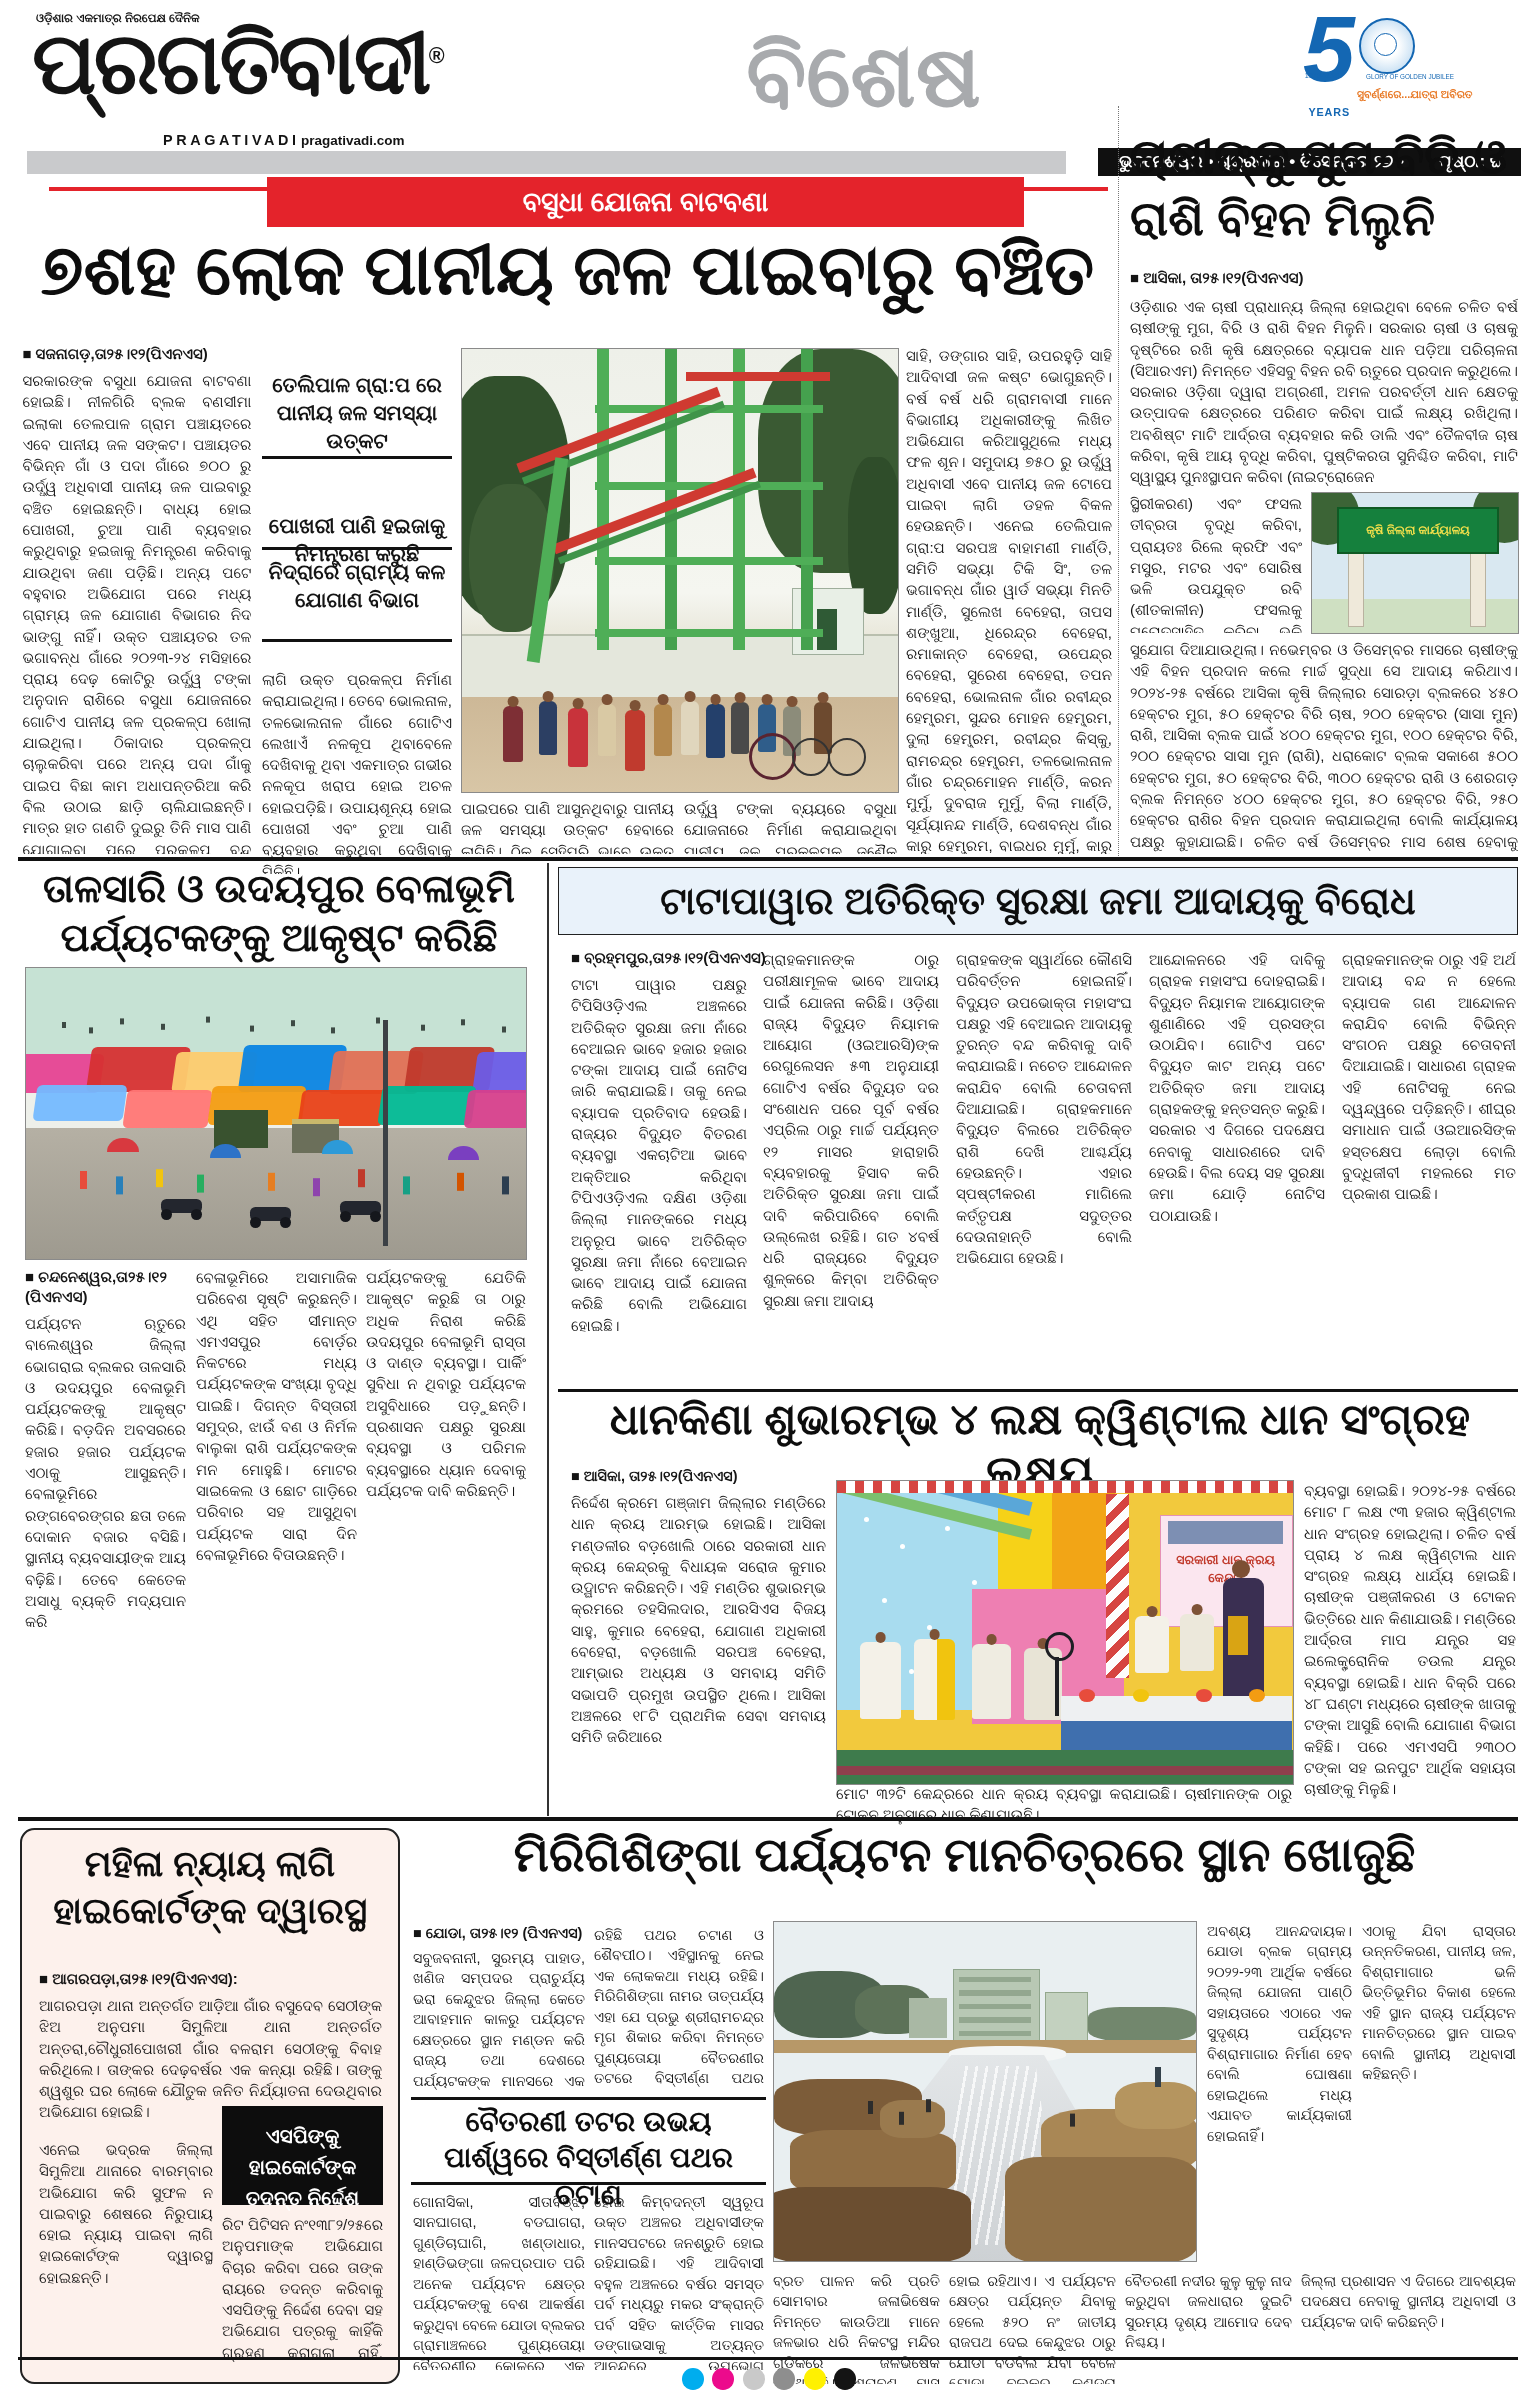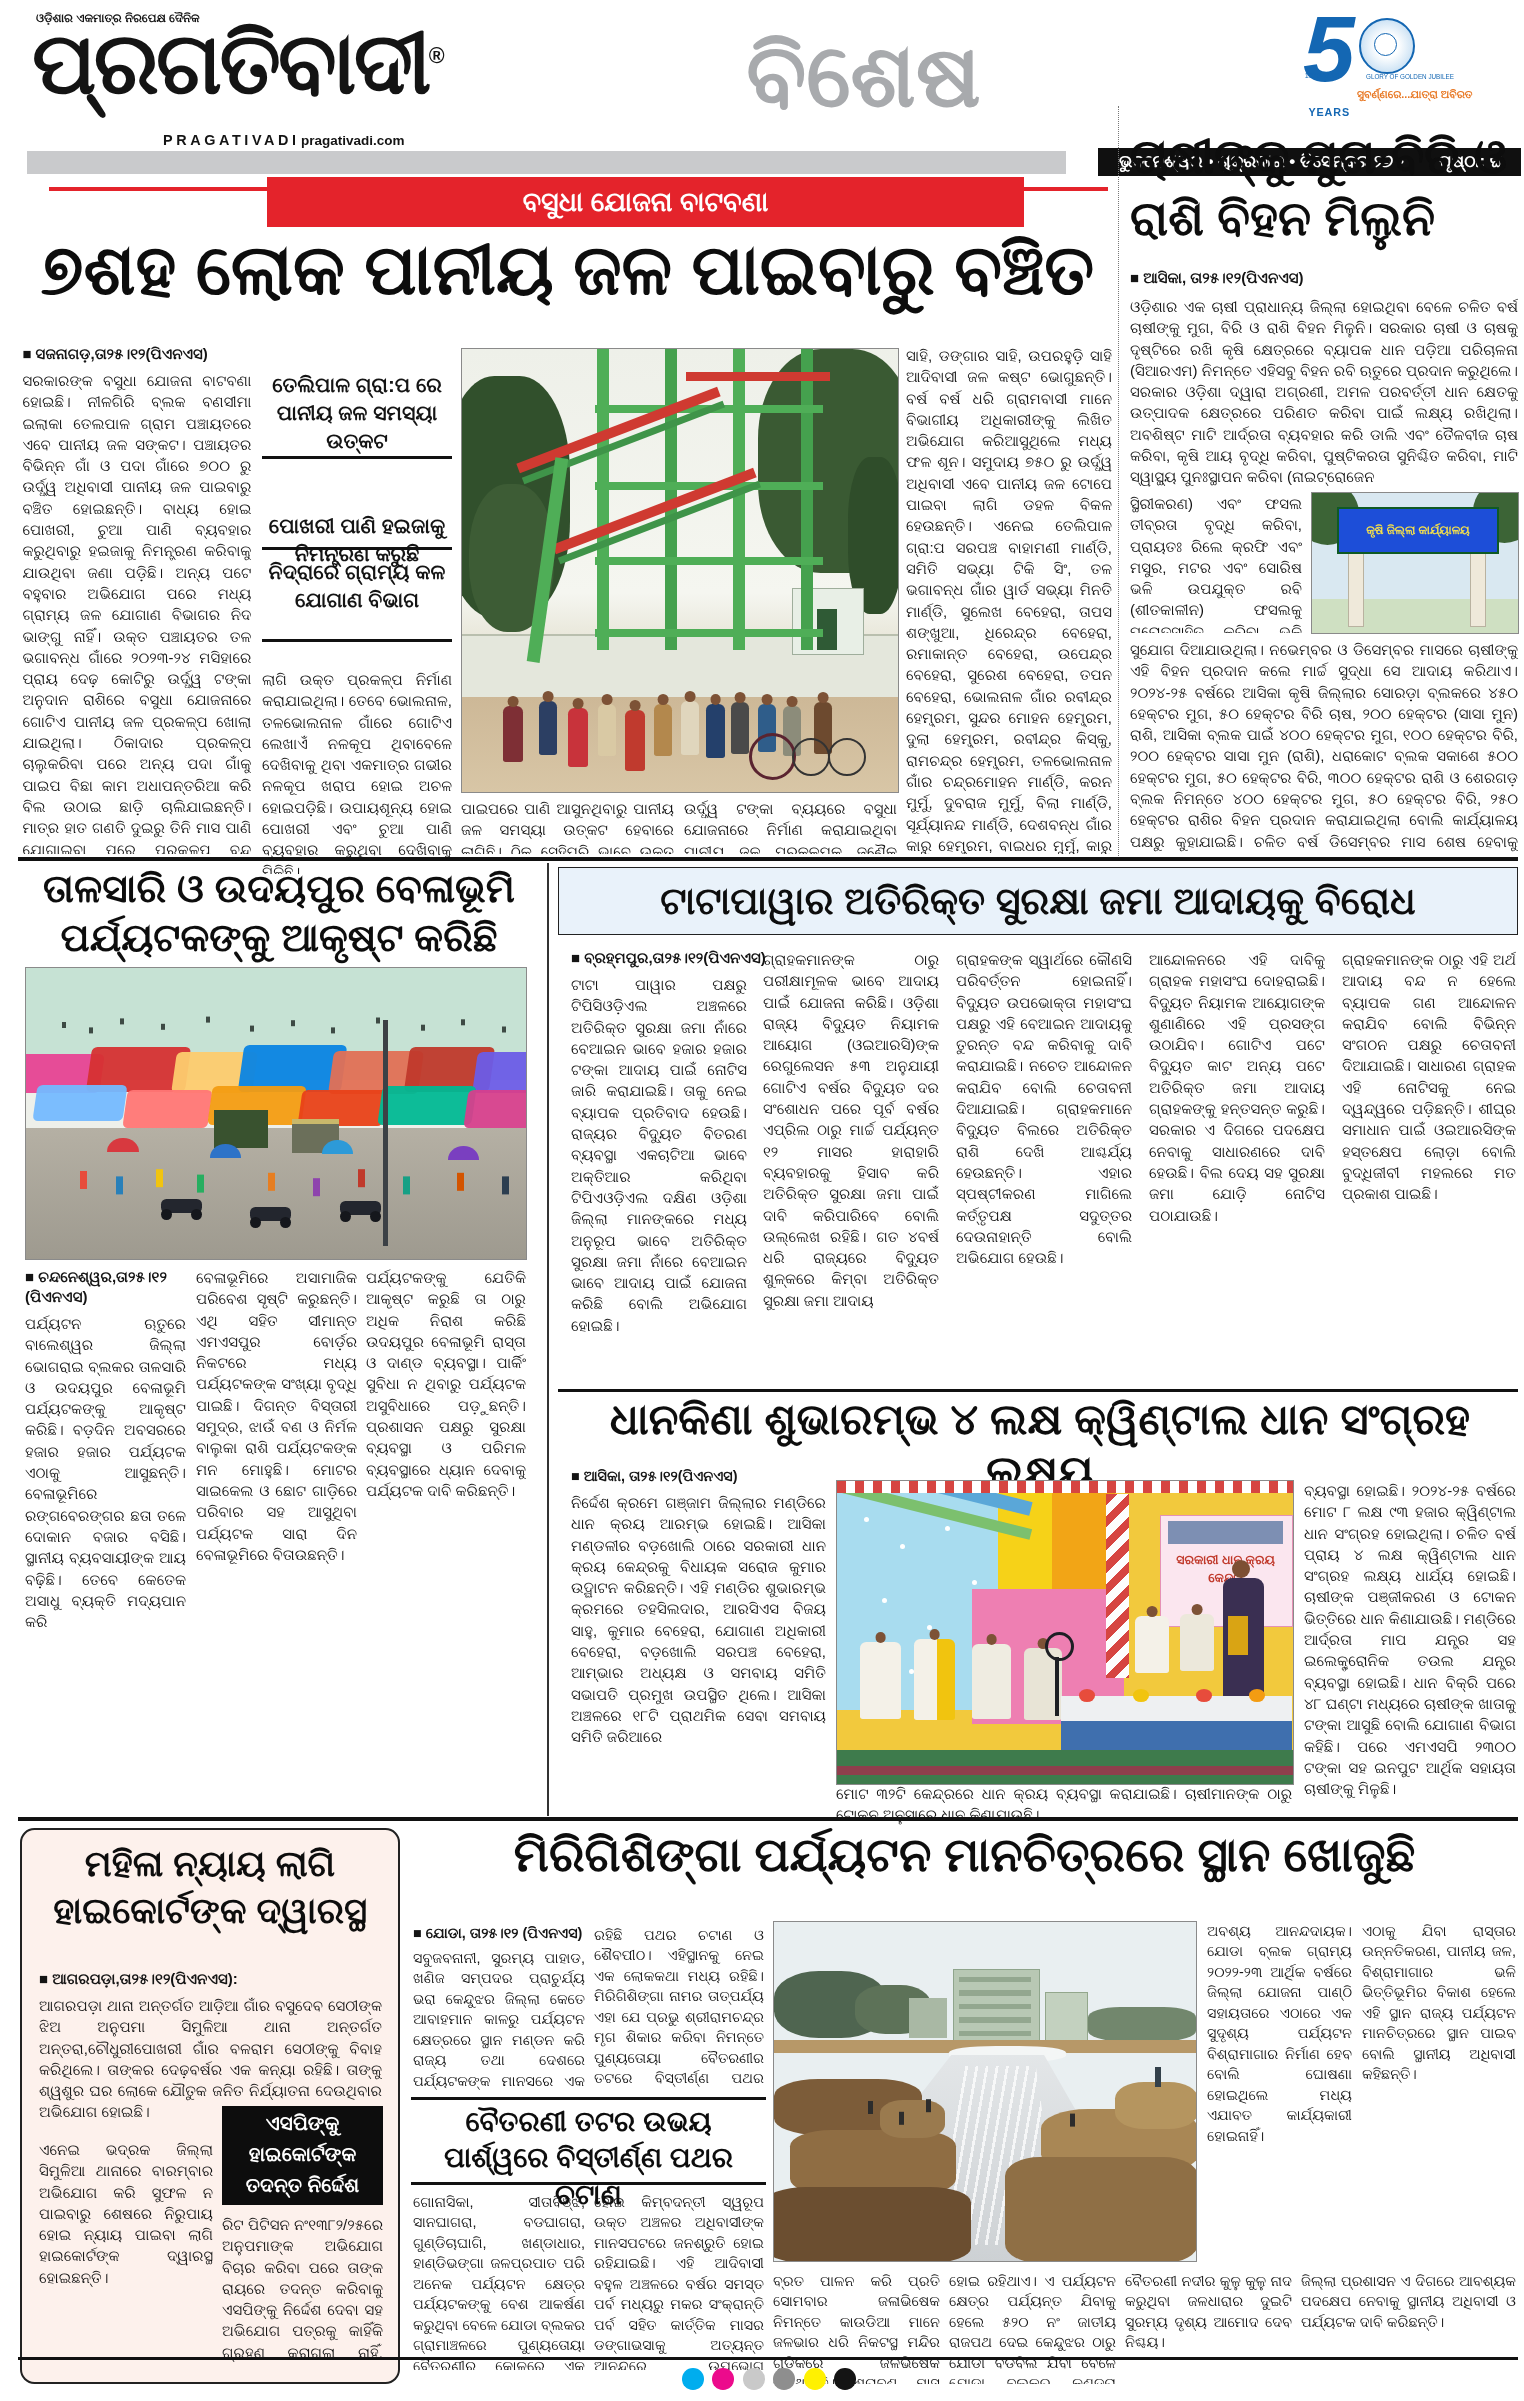--- a/index.html
+++ b/index.html
@@ -117,21 +117,21 @@
   <div class="abs byl" style="left:1130px;top:269px;width:388px;">■ ଆସିକା, ତା୨୫।୧୨(ପିଏନଏସ)</div>
   <div class="abs bt" style="left:1130px;top:296px;width:388px;height:194px;">ଓଡ଼ିଶାର ଏକ ଚାଷୀ ପ୍ରାଧାନ୍ୟ ଜିଲ୍ଲା ହୋଇଥିବା ବେଳେ ଚଳିତ ବର୍ଷ ଚାଷୀଙ୍କୁ ମୁଗ, ବିରି ଓ ରାଶି ବିହନ ମିଳୁନି। ସରକାର ଚାଷୀ ଓ ଚାଷକୁ ଦୃଷ୍ଟିରେ ରଖି କୃଷି କ୍ଷେତ୍ରରେ ବ୍ୟାପକ ଧାନ ପଡ଼ିଆ ପରିଚାଳନା (ସିଆରଏମ) ନିମନ୍ତେ ଏହିସବୁ ବିହନ ରବି ଋତୁରେ ପ୍ରଦାନ କରୁଥିଲେ। ସରକାର ଓଡ଼ିଶା ଦ୍ୱାରା ଅଗ୍ରଣୀ, ଅମଳ ପରବର୍ତ୍ତୀ ଧାନ କ୍ଷେତକୁ ଉତ୍ପାଦକ କ୍ଷେତ୍ରରେ ପରିଣତ କରିବା ପାଇଁ ଲକ୍ଷ୍ୟ ରଖିଥିଲା। ଅବଶିଷ୍ଟ ମାଟି ଆର୍ଦ୍ରତା ବ୍ୟବହାର କରି ଡାଲି ଏବଂ ତୈଳବୀଜ ଚାଷ କରିବା, କୃଷି ଆୟ ବୃଦ୍ଧି କରିବା, ପୁଷ୍ଟିକରତା ସୁନିଶ୍ଚିତ କରିବା, ମାଟି ସ୍ୱାସ୍ଥ୍ୟ ପୁନଃସ୍ଥାପନ କରିବା (ନାଇଟ୍ରୋଜେନ</div>
   <div class="abs bt" style="left:1130px;top:493px;width:172px;height:140px;">ସ୍ଥିରୀକରଣ) ଏବଂ ଫସଲ ତୀବ୍ରତା ବୃଦ୍ଧି କରିବା, ପ୍ରାୟତଃ ରିଲେ କ୍ରଫି ଏବଂ ମସୁର, ମଟର ଏବଂ ସୋରିଷ ଭଳି ଉପଯୁକ୍ତ ରବି (ଶୀତକାଳୀନ) ଫସଲକୁ ପ୍ରୋତ୍ସାହିତ କରିବା ଭଳି କୌଶଳ ମାଧ୍ୟମରେ ଚାଷୀଙ୍କୁ ସବୁ</div>
 
   <div class="abs pphoto" style="left:1311px;top:492px;width:206px;height:140px;background:#d9e8f1;">
     <div class="pb" style="left:-16px;top:-10.8px;width:63px;height:63px;background:#3c6436;border-radius:50%;"></div>
     <div class="pb" style="left:161px;top:-12.6px;width:63px;height:63px;background:#3c6436;border-radius:50%;"></div>
     <div class="pb" style="left:0px;top:106px;width:206px;height:34px;background:#cfe0c2;"></div>
     <div class="pb" style="left:36px;top:57px;width:14.4px;height:75px;background:#efe9da;border:0.9px solid #b9b2a0;"></div>
     <div class="pb" style="left:158px;top:57px;width:14.4px;height:75px;background:#efe9da;border:0.9px solid #b9b2a0;"></div>
-    <div class="pb ctr" style="left:25px;top:14.4px;width:158px;height:43px;background:#1d4ed8;border:2.7px solid #0f5a24;color:#f5e04b;font-size:11.7px;font-weight:bold;line-height:41px;overflow:hidden;">କୃଷି ଜିଲ୍ଲା କାର୍ଯ୍ୟାଳୟ</div>
+    <div class="pb ctr" style="left:25px;top:14.4px;width:158px;height:43px;background:#15803d;border:2.7px solid #0f5a24;color:#f5e04b;font-size:11.7px;font-weight:bold;line-height:41px;overflow:hidden;">କୃଷି ଜିଲ୍ଲା କାର୍ଯ୍ୟାଳୟ</div>
   </div>
 
   <div class="abs bt" style="left:1130px;top:639px;width:388px;height:215px;">ସୁଯୋଗ ଦିଆଯାଉଥିଲା। ନଭେମ୍ବର ଓ ଡିସେମ୍ବର ମାସରେ ଚାଷୀଙ୍କୁ ଏହି ବିହନ ପ୍ରଦାନ କଲେ ମାର୍ଚ୍ଚ ସୁଦ୍ଧା ସେ ଆଦାୟ କରିଥାଏ। ୨୦୨୪-୨୫ ବର୍ଷରେ ଆସିକା କୃଷି ଜିଲ୍ଲାର ସୋରଡ଼ା ବ୍ଲକରେ ୪୫୦ ହେକ୍ଟର ମୁଗ, ୫୦ ହେକ୍ଟର ବିରି ଚାଷ, ୨୦୦ ହେକ୍ଟର (ସାସା ମୁନ) ରାଶି, ଆସିକା ବ୍ଲକ ପାଇଁ ୪୦୦ ହେକ୍ଟର ମୁଗ, ୧୦୦ ହେକ୍ଟର ବିରି, ୨୦୦ ହେକ୍ଟର ସାସା ମୁନ (ରାଶି), ଧରାକୋଟ ବ୍ଲକ ସକାଶେ ୫୦୦ ହେକ୍ଟର ମୁଗ, ୫୦ ହେକ୍ଟର ବିରି, ୩୦୦ ହେକ୍ଟର ରାଶି ଓ ଶେରଗଡ଼ ବ୍ଲକ ନିମନ୍ତେ ୪୦୦ ହେକ୍ଟର ମୁଗ, ୫୦ ହେକ୍ଟର ବିରି, ୨୫୦ ହେକ୍ଟର ରାଶିର ବିହନ ପ୍ରଦାନ କରାଯାଇଥିଲା ବୋଲି କାର୍ଯ୍ୟାଳୟ ପକ୍ଷରୁ କୁହାଯାଇଛି। ଚଳିତ ବର୍ଷ ଡିସେମ୍ବର ମାସ ଶେଷ ହେବାକୁ ଆସିଥିଲା ବେଳେ ଚାଷୀ ପାଇଁ ସୂର୍ଯ୍ୟମୁଖୀ ଚାଷ ଲାଗି ବିହନ ଆସିଥିବା ଶୁଣିବାକୁ ମିଳୁଛି। ରାଜ୍ୟ ସରକାର ଶୀଘ୍ର ରବିଋତୁ ନିମନ୍ତେ ଆବଶ୍ୟକ ବିହନ ଯୋଗାଇବାକୁ ଚାଷୀମାନେ ନିବେଦନ କରୁଛନ୍ତି। ଏ ସମ୍ପର୍କରେ ଜିଲ୍ଲା କୃଷି ଅଧିକାରୀଙ୍କ ସହ ଯୋଗାଯୋଗ କରିବାକୁ ଚେଷ୍ଟା କରିଥିଲେ ମଧ୍ୟ ସମ୍ଭବପର ହୋଇ ପାରିନଥିଲା।</div>
 
   <div class="abs rule" style="left:18px;top:857px;width:1500px;height:3.6px;"></div>
   <div class="abs" style="left:547px;top:863px;width:1.8px;height:953px;background:#333;"></div>
 
   <div class="abs ctr hl" style="left:20px;top:865px;width:518px;font-size:39px;line-height:1.25;">
     <div>ତାଳସାରି ଓ ଉଦୟପୁର ବେଳାଭୂମି</div>
     <div>ପର୍ଯ୍ୟଟକଙ୍କୁ ଆକୃଷ୍ଟ କରିଛି</div>
@@ -224,21 +224,21 @@
   <div class="abs rule" style="left:18px;top:1817px;width:1500px;height:3.6px;"></div>
 
   <div class="abs" style="left:20px;top:1828px;width:380px;height:556px;background:#fdf1ec;border:2.7px solid #222;border-radius:14.4px;box-sizing:border-box;"></div>
   <div class="abs ctr hl" style="left:36px;top:1841px;width:348px;font-size:36px;line-height:1.3;">
     <div>ମହିଳା ନ୍ୟାୟ ଲାଗି</div>
     <div>ହାଇକୋର୍ଟଙ୍କ ଦ୍ୱାରସ୍ଥ</div>
   </div>
   <div class="abs byl" style="left:39px;top:1970px;width:341px;">■ ଆଗରପଡ଼ା,ତା୨୫।୧୨(ପିଏନଏସ):</div>
   <div class="abs bt" style="left:39px;top:1995px;width:343px;height:136px;">ଆଗରପଡ଼ା ଥାନା ଅନ୍ତର୍ଗତ ଆଡ଼ିଆ ଗାଁର ବସୁଦେବ ସେଠୀଙ୍କ ଝିଅ ଅନୁପମା ସିମୁଳିଆ ଥାନା ଅନ୍ତର୍ଗତ ଅନ୍ତରା,ଚୌଧୁରୀପୋଖରୀ ଗାଁର ବଳରାମ ସେଠୀଙ୍କୁ ବିବାହ କରିଥିଲେ। ତାଙ୍କର ଦେଢ଼ବର୍ଷର ଏକ କନ୍ୟା ରହିଛି। ତାଙ୍କୁ ଶ୍ୱଶୁର ଘର ଲୋକେ ଯୌତୁକ ଜନିତ ନିର୍ଯ୍ୟାତନା ଦେଉଥିବାର ଅଭିଯୋଗ ହୋଇଛି।</div>
   <div class="abs bt" style="left:39px;top:2139px;width:174px;height:224px;">ଏନେଇ ଭଦ୍ରକ ଜିଲ୍ଲା ସିମୁଳିଆ ଥାନାରେ ବାରମ୍ବାର ଅଭିଯୋଗ କରି ସୁଫଳ ନ ପାଇବାରୁ ଶେଷରେ ନିରୁପାୟ ହୋଇ ନ୍ୟାୟ ପାଇବା ଲାଗି ହାଇକୋର୍ଟଙ୍କ ଦ୍ୱାରସ୍ଥ ହୋଇଛନ୍ତି।</div>
-  <div class="abs ctr white" style="left:222px;top:2106px;width:161px;height:99px;background:#0d0d0d;font-size:20px;font-weight:800;line-height:1.55;padding-top:2px;box-sizing:border-box;">
+  <div class="abs ctr white" style="left:222px;top:2106px;width:161px;height:99px;background:#0d0d0d;font-size:20px;font-weight:800;line-height:1.55;padding-top:15px;box-sizing:border-box;">
     <div>ଏସପିଙ୍କୁ</div>
     <div>ହାଇକୋର୍ଟଙ୍କ</div>
     <div>ତଦନ୍ତ ନିର୍ଦ୍ଦେଶ</div>
   </div>
   <div class="abs bt" style="left:222px;top:2214px;width:161px;height:151px;">ରିଟ ପିଟିସନ ନଂ୧୩୮୨/୨୫ରେ ଅନୁପମାଙ୍କ ଅଭିଯୋଗ ବିଚାର କରିବା ପରେ ତାଙ୍କ ରାୟରେ ତଦନ୍ତ କରିବାକୁ ଏସପିଙ୍କୁ ନିର୍ଦ୍ଦେଶ ଦେବା ସହ ଅଭିଯୋଗ ପତ୍ରକୁ କାହିଁକି ଗ୍ରହଣ କରାଗଲା ନାହିଁ, ତଦନ୍ତରେ ପତ୍ରକୁ ଫେରାଇ ଦେଇଥିବା ଥାନାଧିକାରୀଙ୍କ ବିରୋଧରେ କାର୍ଯ୍ୟାନୁଷ୍ଠାନ ନିର୍ଦ୍ଦେଶ ମଧ୍ୟ ଦେଇଥିବା ଜଣାପଡ଼ିଛି।</div>
 
   <div class="abs ctr hl" style="left:409px;top:1828px;width:1111px;font-size:47px;line-height:1.15;">ମିରିଗିଶିଙ୍ଗା ପର୍ଯ୍ୟଟନ ମାନଚିତ୍ରରେ ସ୍ଥାନ ଖୋଜୁଛି</div>
   <div class="abs byl" style="left:413px;top:1925px;width:172px;font-size:14.4px;">■ ଯୋଡା, ତା୨୫।୧୨ (ପିଏନଏସ)</div>
   <div class="abs bt" style="left:413px;top:1948px;width:172px;height:144px;font-size:14.4px;">ସବୁଜବନାନୀ, ସୁରମ୍ୟ ପାହାଡ, ଖଣିଜ ସମ୍ପଦର ପ୍ରାଚୁର୍ଯ୍ୟ ଭରା କେନ୍ଦୁଝର ଜିଲ୍ଲା କେତେ ଆବାହମାନ କାଳରୁ ପର୍ଯ୍ୟଟନ କ୍ଷେତ୍ରରେ ସ୍ଥାନ ମଣ୍ଡନ କରି ରାଜ୍ୟ ତଥା ଦେଶରେ ପର୍ଯ୍ୟଟକଙ୍କ ମାନସରେ ଏକ ସ୍ୱତନ୍ତ୍ର ସ୍ଥାନ ଅଳଙ୍କୃତ କରିଆସିଛି। କେନ୍ଦୁଝର ଜିଲ୍ଲାରେ</div>
   <div class="abs bt" style="left:594px;top:1925px;width:170px;height:167px;font-size:14.4px;">ରହିଛି ପଥର ଚଟାଣ ଓ ଶୈବପୀଠ। ଏହିସ୍ଥାନକୁ ନେଇ ଏକ ଲୋକକଥା ମଧ୍ୟ ରହିଛି। ମିରିଗିଶିଙ୍ଗା ନାମର ତାତ୍ପର୍ଯ୍ୟ ଏହା ଯେ ପ୍ରଭୁ ଶ୍ରୀରାମଚନ୍ଦ୍ର ମୃଗ ଶିକାର କରିବା ନିମନ୍ତେ ପୁଣ୍ୟତୋୟା ବୈତରଣୀର ତଟରେ ବିସ୍ତୀର୍ଣ୍ଣ ପଥର ଚଟାଣରେ ଆଣ୍ଠୁ ମାଡି ବସିଥିବାର ଚିହ୍ନ ପଥର ଚଟାଣ ଉପରେ ଅଙ୍କିତ</div>

